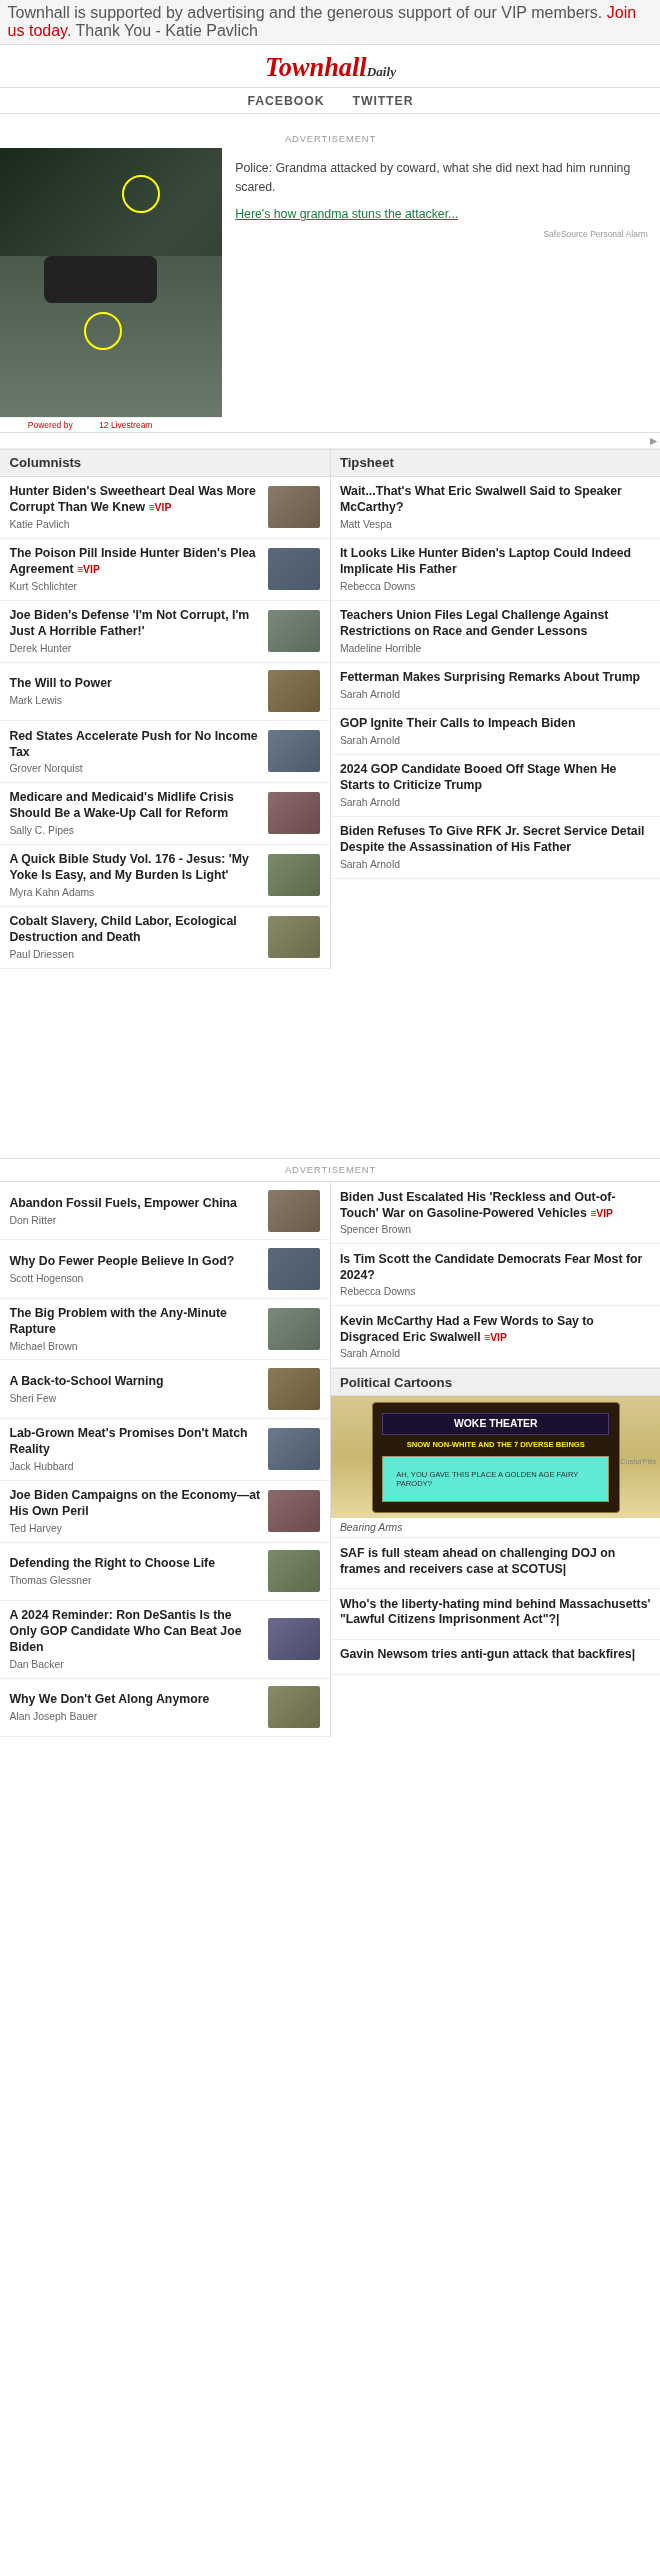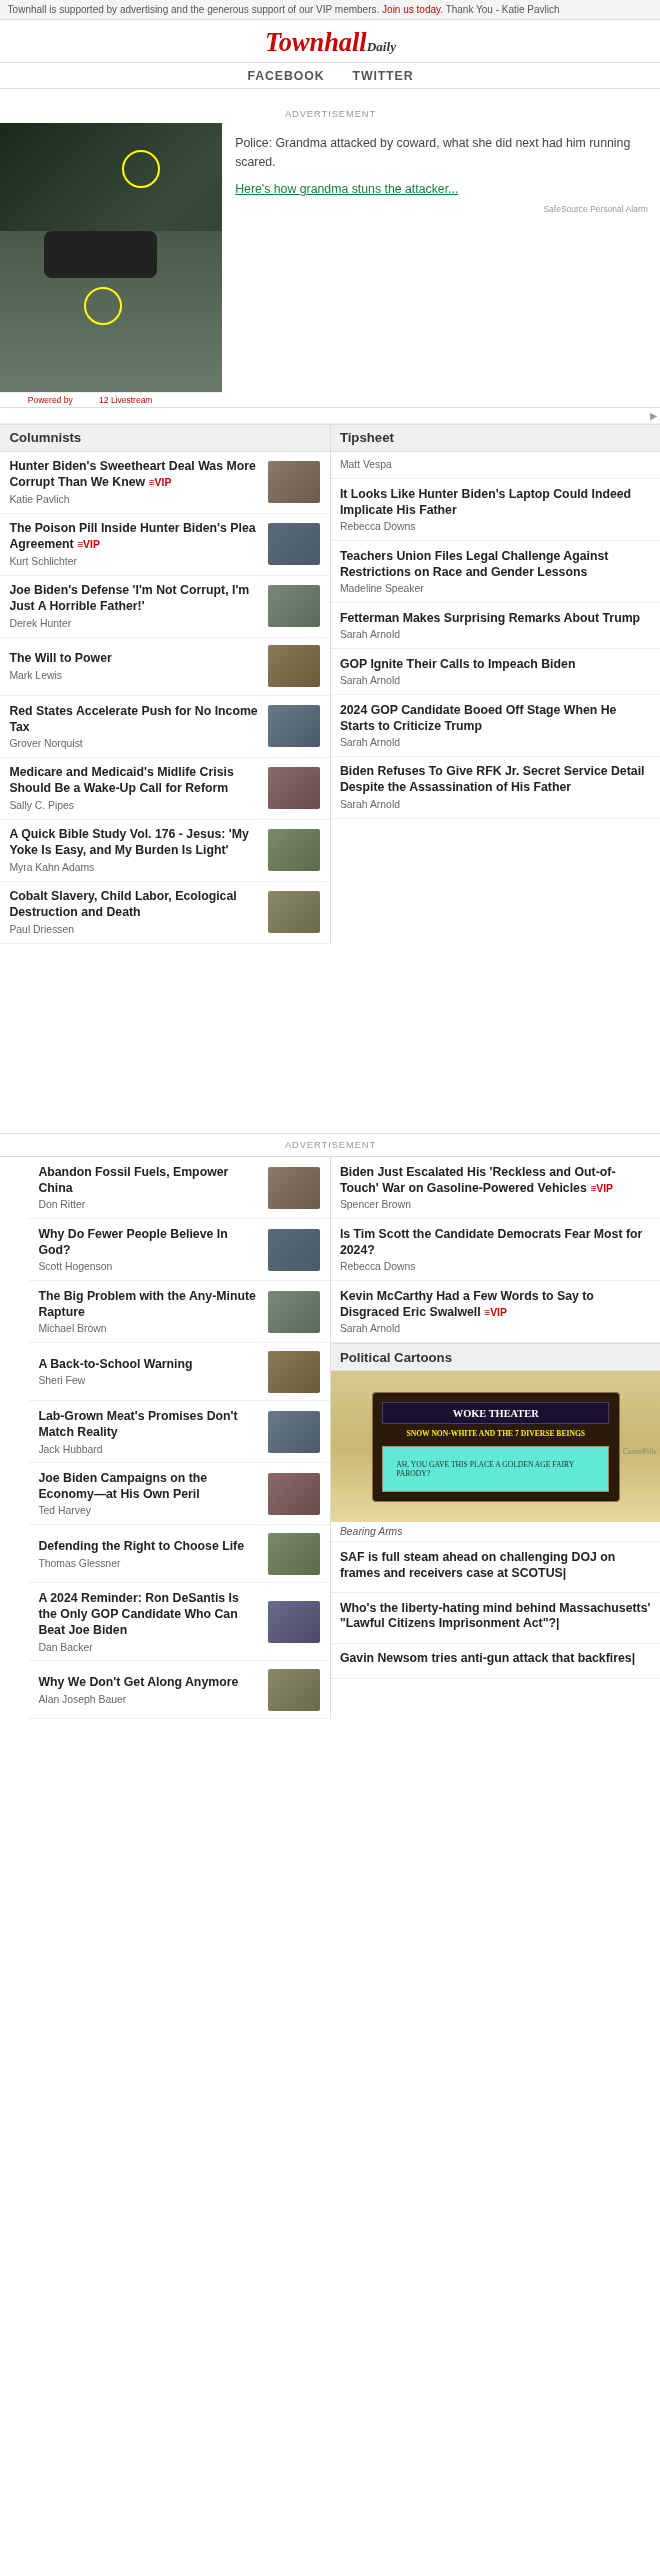--- a/index.html
+++ b/index.html
@@ -1,18 +1,18 @@
 <!DOCTYPE html>
 <html style="font-size:15px"><head>
   <meta charset="utf-8">
   <style>
     * { box-sizing: border-box; margin: 0; padding: 0; }
     body { font-family: Arial, Helvetica, sans-serif; font-size: 12.3px; color: #222; background: #fff; width: 661px; }
     
-    .top-bar { background: #f5f5f5; padding: 3.8px 7.6px; font-size: 10px; color: #555; border-bottom: 0.9px solid #ddd; }
+    .top-bar { background: #f5f5f5; padding: 3.8px 7.6px; font-size: 16px; color: #555; border-bottom: 0.9px solid #ddd; }
     .top-bar a { color: #c00; text-decoration: none; }
     
     .site-header { text-align: center; padding: 7.6px 0 3.8px; }
     .site-title { color: #c00; font-size: 26.4px; font-weight: bold; font-style: italic; font-family: Georgia, serif; }
     .site-subtitle { color: #333; font-size: 13.2px; font-weight: bold; font-style: italic; font-family: Georgia, serif; }
     
     .nav-bar { display: flex; justify-content: center; gap: 28px; padding: 5.7px 0; border-top: 0.9px solid #ddd; border-bottom: 0.9px solid #ddd; margin-bottom: 15px; }
     .nav-link { color: #555; font-size: 12.3px; font-weight: bold; text-decoration: none; letter-spacing: 0.9px; }
     
     .ad-label { text-align: center; font-size: 9.4px; color: #999; padding: 3.8px; letter-spacing: 0.9px; }
@@ -69,30 +69,30 @@
     .section-break { height: 189px; background: #fff; }
     
     .ad-section { text-align: center; padding: 5.7px; border-top: 0.9px solid #ddd; border-bottom: 0.9px solid #ddd; font-size: 9.4px; color: #999; letter-spacing: 0.9px; }
     
     .bottom-two-col { display: flex; }
     .bottom-col-left { width: 50%; border-right: 0.9px solid #ddd; }
     .bottom-col-right { width: 50%; }
     
     .pol-cartoons-header { background: #f0f0f0; padding: 5.7px 9.4px; font-size: 13.2px; font-weight: bold; color: #333; border-bottom: 0.9px solid #ddd; border-top: 0.9px solid #ddd; }
     
-    .cartoon-image { width: 100%; height: 151px; background: linear-gradient(135deg, #e8e0c0 0%, #d0c8a0 100%); position: relative; display: flex; align-items: center; justify-content: center; overflow: hidden; font-family: Liberation Serif, serif; }
+    .cartoon-image { width: 100%; height: 122px; background: linear-gradient(135deg, #e8e0c0 0%, #d0c8a0 100%); position: relative; display: flex; align-items: center; justify-content: center; overflow: hidden; }
     .cartoon-theater { width: 90%; background: #3a2a1a; border: 2.8px solid #8a7a5a; border-radius: 3.8px; padding: 7.6px; text-align: center; }
     .cartoon-sign { background: #1a1a2a; color: #fff; font-size: 9.4px; font-weight: bold; padding: 3.8px 5.7px; margin-bottom: 3.8px; border: 0.9px solid #4a4a6a; }
     .cartoon-marquee { color: #ffff00; font-size: 7.6px; font-weight: bold; }
     .cartoon-attribution { font-size: 10.4px; color: #555; font-style: italic; padding: 3.8px 9.4px; border-bottom: 0.9px solid #eee; }
 
     .saf-item { padding: 7.6px 9.4px; border-bottom: 0.9px solid #eee; }
     .saf-title { font-size: 12.3px; font-weight: bold; color: #222; line-height: 1.3; margin-bottom: 2.8px; }
     
-    .bottom-article-item { display: flex; align-items: center; padding: 7.6px 9.4px; border-bottom: 0.9px solid #eee; gap: 7.6px; margin-left: 29px; }
+    .bottom-article-item { display: flex; align-items: center; padding: 7.6px 9.4px; border-bottom: 0.9px solid #eee; gap: 7.6px; }
     .bottom-article-left { flex: 1; min-width: 0; }
   </style>
 </head>
 <body>
 
 <div class="top-bar">
   <span>Townhall is supported by advertising and the generous support of our VIP members.</span>
   <a href="#">Join us today</a><span>. Thank You - Katie Pavlich</span>
 </div>
 
@@ -214,31 +214,32 @@
       <div class="article-thumb">
           <div class="thumb-img thumb-9"></div>
         </div>
     </div>
   </div>
 
   <div class="col-right">
     <div class="col-header">Tipsheet</div>
 
     <div class="tipsheet-item">
+      <div class="tipsheet-title">Wait...That's What Eric Swalwell Said to Speaker McCarthy?</div>
       <div class="tipsheet-author">Matt Vespa</div>
     </div>
 
     <div class="tipsheet-item">
       <div class="tipsheet-title">It Looks Like Hunter Biden's Laptop Could Indeed Implicate His Father</div>
       <div class="tipsheet-author">Rebecca Downs</div>
     </div>
 
     <div class="tipsheet-item">
       <div class="tipsheet-title">Teachers Union Files Legal Challenge Against Restrictions on Race and Gender Lessons</div>
-      <div class="tipsheet-author">Madeline Speaker</div>
+      <div class="tipsheet-author">Madeline Horrible</div>
     </div>
 
     <div class="tipsheet-item">
       <div class="tipsheet-title">Fetterman Makes Surprising Remarks About Trump</div>
       <div class="tipsheet-author">Sarah Arnold</div>
     </div>
 
     <div class="tipsheet-item">
       <div class="tipsheet-title">GOP Ignite Their Calls to Impeach Biden</div>
       <div class="tipsheet-author">Sarah Arnold</div>

